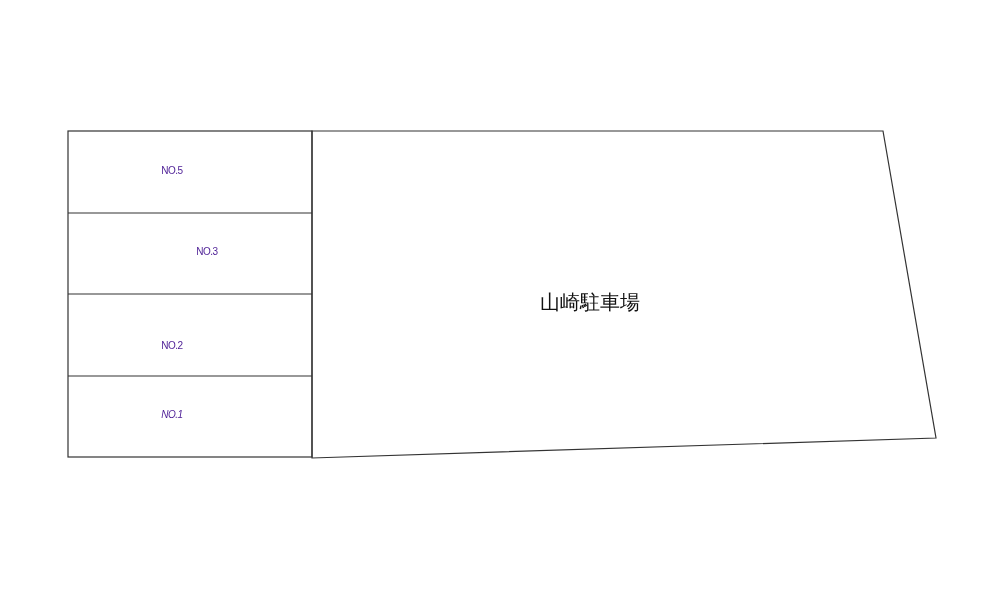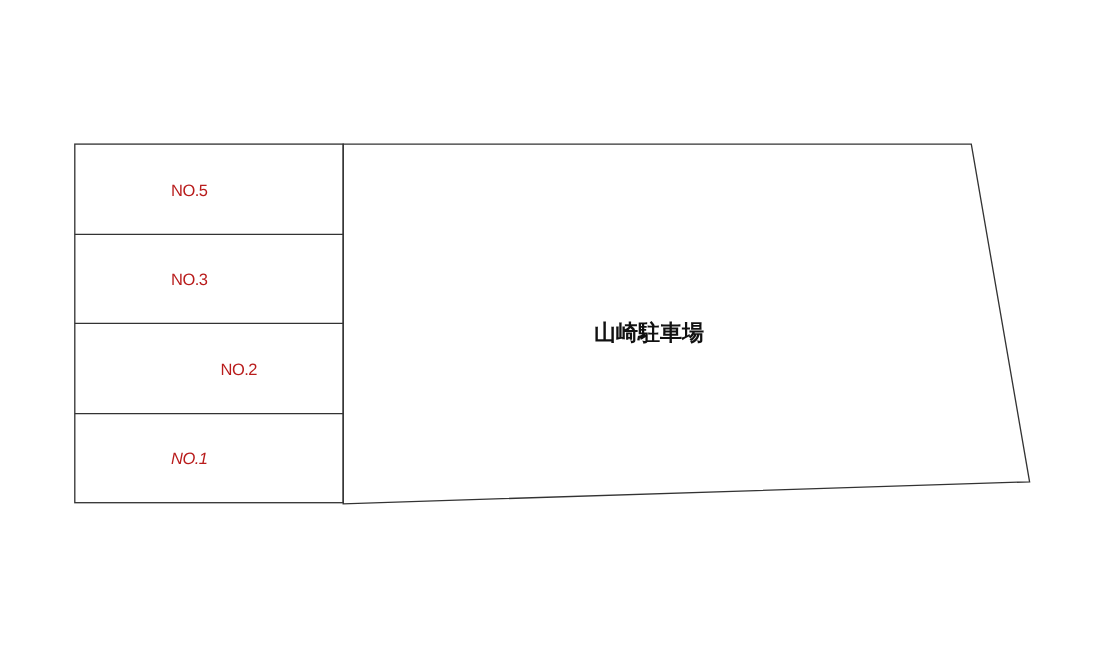--- a/index.html
+++ b/index.html
@@ -1,29 +1,29 @@
 <!DOCTYPE html>
 <html><head>
   <meta charset="utf-8">
   <style>
     html, body { margin: 0; padding: 0; background: #ffffff; }
     body { width: 1000px; height: 600px; position: relative; overflow: hidden; font-family: "Liberation Sans", sans-serif; }
     svg.plan { position: absolute; left: 0; top: 0; }
-    .lot-label { position: absolute; left: 68px; width: 208px; text-align: center; font-size: 15px; color: #b91c1c; letter-spacing: -0.5px; font-family: "Liberation Sans", sans-serif; }
-    .main-label { position: absolute; left: 480px; top: 289px; width: 220px; text-align: center; font-size: 20px; font-weight: bold; color: #111; font-family: "DejaVu Sans", sans-serif; }
+    .lot-label { position: absolute; left: 68px; width: 208px; text-align: center; font-size: 10px; color: #4c1d95; letter-spacing: -0.5px; font-family: "Liberation Sans", sans-serif; }
+    .main-label { position: absolute; left: 480px; top: 289px; width: 220px; text-align: center; font-size: 20px; font-weight: normal; color: #111; font-family: "DejaVu Sans", sans-serif; }
   </style>
 </head>
 <body>
 
 <svg class="plan" width="1000" height="600" viewBox="0 0 1000 600">
   <polygon points="312,131 883,131 936,438 312,458" fill="none" stroke="#333" stroke-width="1.2"></polygon>
   <rect x="68" y="131" width="244" height="326" fill="none" stroke="#333" stroke-width="1.2"></rect>
   <line x1="68" y1="213" x2="312" y2="213" stroke="#333" stroke-width="1.2"></line>
   <line x1="68" y1="294" x2="312" y2="294" stroke="#333" stroke-width="1.2"></line>
   <line x1="68" y1="376" x2="312" y2="376" stroke="#333" stroke-width="1.2"></line>
 </svg>
 
 <div class="lot-label" style="top:165px;">NO.5</div>
-<div class="lot-label" style="top:246px;">NO.3</div>
-<div class="lot-label" style="top:328px;padding-left:45px;">NO.2</div>
+<div class="lot-label" style="top:246px;padding-left:35px;">NO.3</div>
+<div class="lot-label" style="top:340px;">NO.2</div>
 <div class="lot-label" style="top:409px;font-style:italic;">NO.1</div>
 
 <div class="main-label">山崎駐車場</div>
 
 </body></html>

